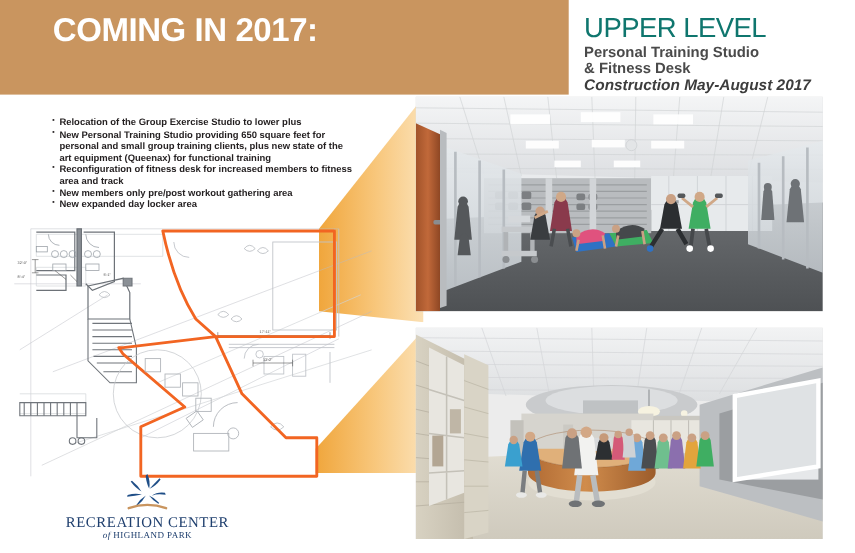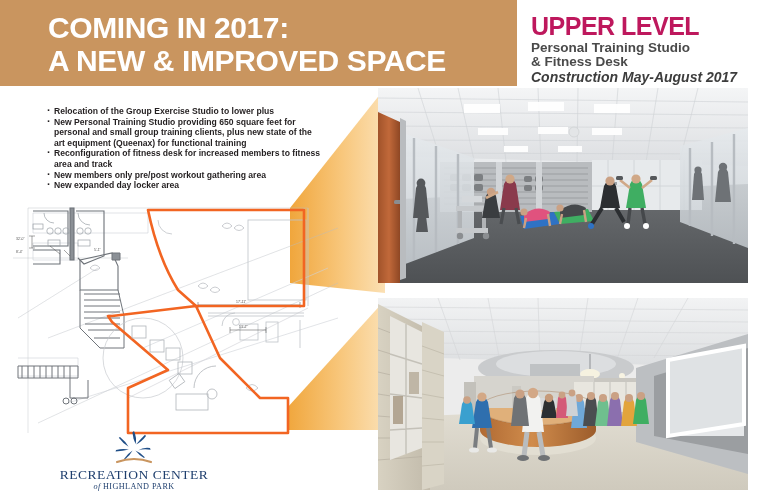--- a/index.html
+++ b/index.html
@@ -7,21 +7,21 @@
   #poster{position:relative;width:777px;height:503px;background:#fff;overflow:hidden;}
 
   
   #header-band{position:absolute;left:0;top:0;width:517px;height:86px;background:#c9955f;}
   #headline{position:absolute;left:48px;top:11px;width:460px;color:#ffffff;
     font-weight:bold;font-size:30px;line-height:33px;letter-spacing:-0.4px;}
   #headline .l1{display:block;}
   #headline .l2{display:block;}
 
   #right-head{position:absolute;left:531px;top:14px;width:240px;}
-  #ul-title{color:#be185d;font-weight:bold;font-size:25px;line-height:25px;letter-spacing:-0.5px;}
+  #ul-title{color:#0f766e;font-weight:normal;font-size:25px;line-height:25px;letter-spacing:-0.5px;}
   #ul-sub{color:#4a4a4a;font-size:13.5px;line-height:14px;font-weight:600;margin-top:2px;}
   #ul-sub .s2{display:block;}
   #ul-constr{color:#3d3d3d;font-size:14px;line-height:15px;font-weight:bold;font-style:italic;margin-top:1px;}
 
   
   #bullets{position:absolute;left:47px;top:106px;width:275px;color:#231f20;
     font-size:8.6px;line-height:10.6px;font-weight:600;}
   #bullets .b{display:block;padding-left:7px;position:relative;margin-bottom:0;}
   #bullets .b:before{content:"\00B7";position:absolute;left:0;top:-1px;font-size:11px;font-weight:bold;}
   #bullets .b span{display:block;}
@@ -50,21 +50,20 @@
 </style>
 </head>
 <body>
 
 <div id="poster">
 
   <div id="header-band"></div>
 
   <div id="headline">
     <span class="l1">COMING IN 2017:</span>
-    <span class="l2">A NEW &amp; IMPROVED SPACE</span>
   </div>
 
   <div id="right-head">
     <div id="ul-title">UPPER LEVEL</div>
     <div id="ul-sub">
       <span class="s1">Personal Training Studio</span>
       <span class="s2">&amp; Fitness Desk</span>
     </div>
     <div id="ul-constr">Construction May-August 2017</div>
   </div>

